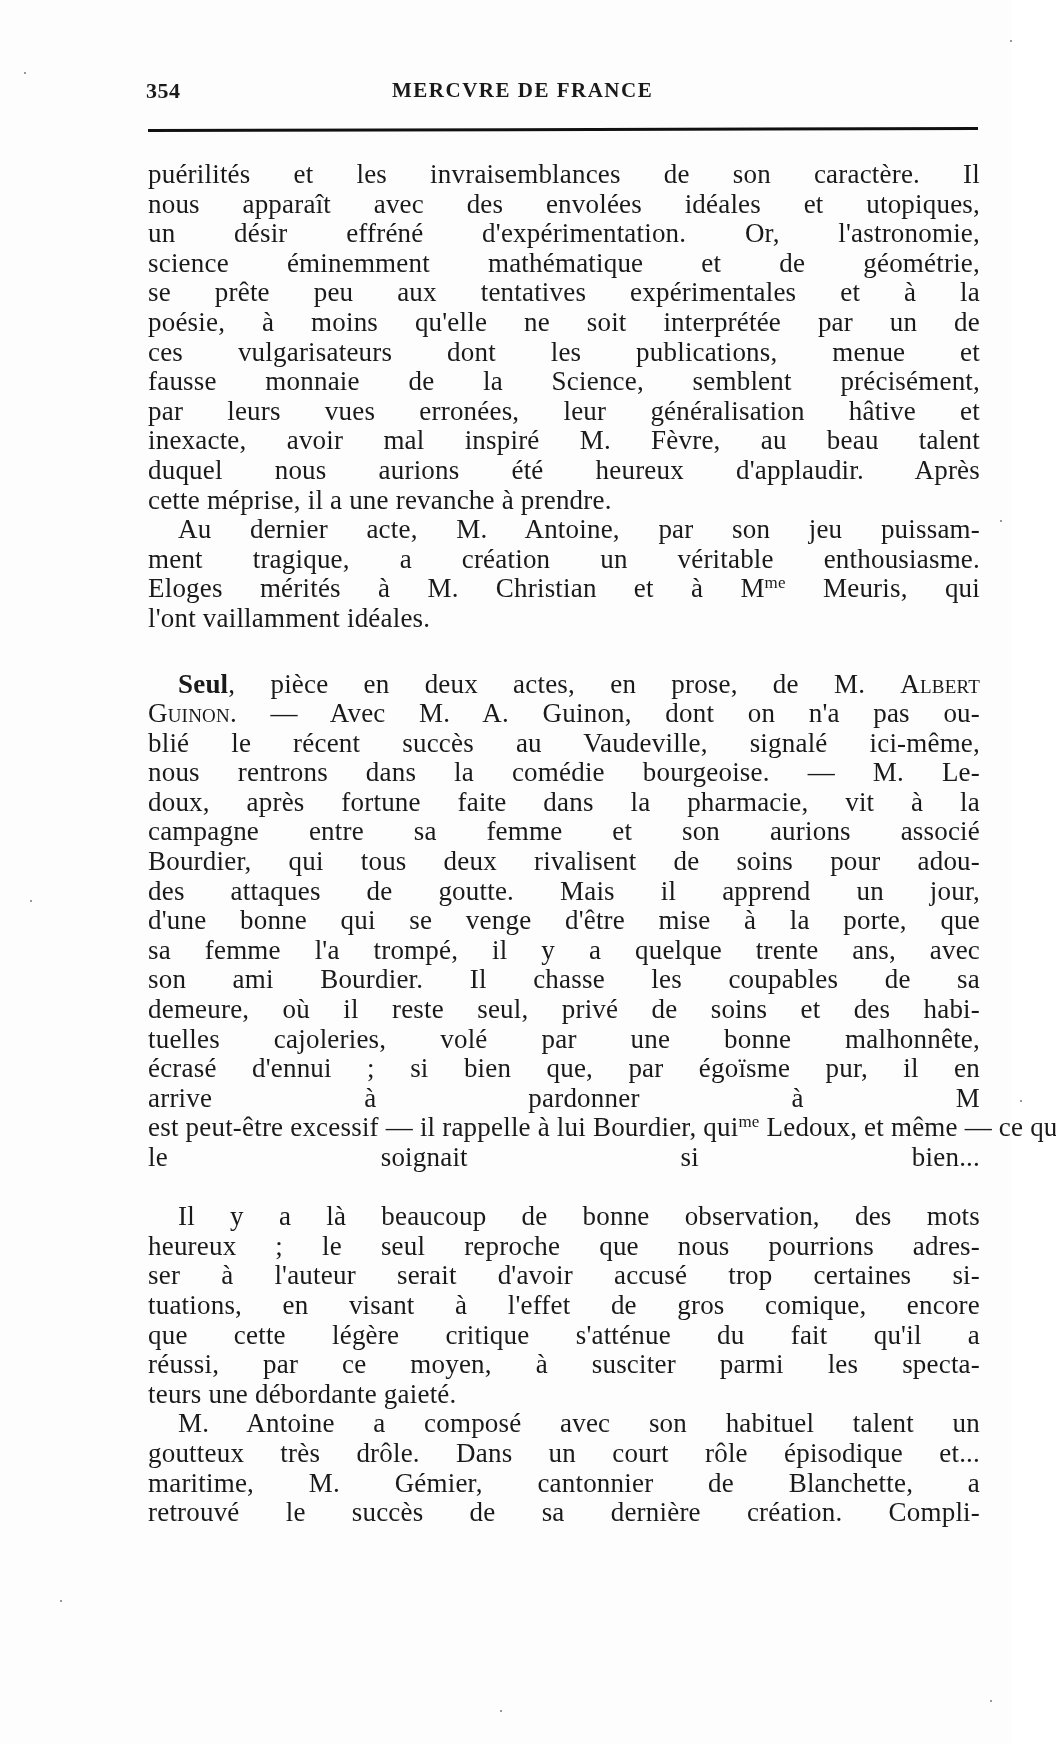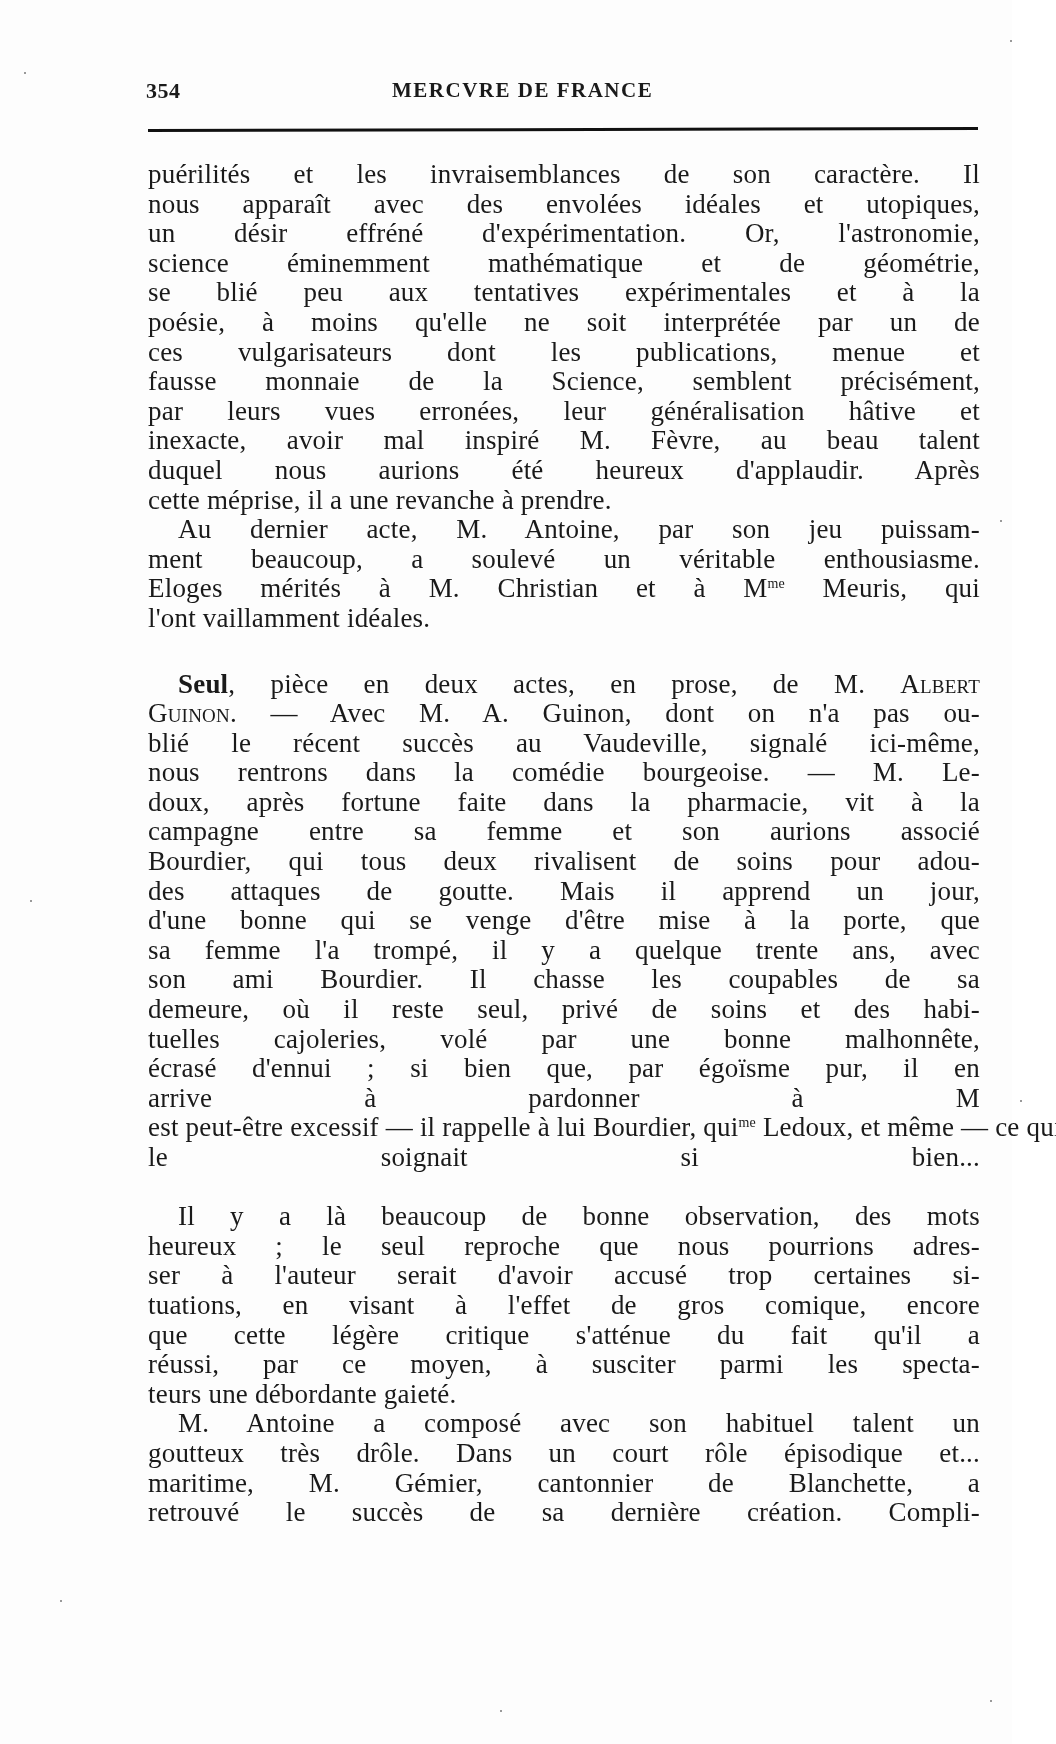--- a/index.html
+++ b/index.html
@@ -83,21 +83,21 @@
     }
     .smallcaps {
       font-variant: small-caps;
     }
     .bold {
       font-weight: bold;
     }
     .italic {
     }
     sup.abbr {
-      font-size: 14px;
+      font-size: 17px;
       vertical-align: 9px;
       line-height: 0;
     }
     .speck {
       position: absolute;
       width: 2px;
       height: 2px;
       background: #777;
       border-radius: 1px;
     }
@@ -113,33 +113,33 @@
   </div>
   <div class="head-rule"></div>
 
   <div class="body-text">
 
     <div>
       <div class="line">puérilités et les invraisemblances de son caractère. Il</div>
       <div class="line">nous apparaît avec des envolées idéales et utopiques,</div>
       <div class="line">un désir effréné d'expérimentation. Or, l'astronomie,</div>
       <div class="line">science éminemment mathématique et de géométrie,</div>
-      <div class="line">se blié peu aux tentatives expérimentales et à la</div>
+      <div class="line">se prête peu aux tentatives expérimentales et à la</div>
       <div class="line">poésie, à moins qu'elle ne soit interprétée par un de</div>
       <div class="line">ces vulgarisateurs dont les publications, menue et</div>
       <div class="line">fausse monnaie de la Science, semblent précisément,</div>
       <div class="line">par leurs vues erronées, leur généralisation hâtive et</div>
       <div class="line">inexacte, avoir mal inspiré M. Fèvre, au beau talent</div>
       <div class="line">duquel nous aurions été heureux d'applaudir. Après</div>
       <div class="line last">cette méprise, il a une revanche à prendre.</div>
     </div>
 
     <div>
       <div class="line indent">Au dernier acte, M. Antoine, par son jeu puissam-</div>
-      <div class="line">ment beaucoup, a soulevé un véritable enthousiasme.</div>
+      <div class="line">ment tragique, a création un véritable enthousiasme.</div>
       <div class="line"><span>Eloges mérités à M. Christian et à M</span><sup class="abbr">me</sup><span> Meuris, qui</span></div>
       <div class="line last">l'ont vaillamment idéales.</div>
     </div>
 
     <div class="gap"></div>
 
     <div>
       <div class="line indent"><span class="bold">Seul</span><span>, pièce en deux actes, en prose, de M. </span><span class="smallcaps">Albert</span></div>
       <div class="line"><span class="smallcaps">Guinon</span><span>. — Avec M. A. Guinon, dont on n'a pas ou-</span></div>
       <div class="line">blié le récent succès au Vaudeville, signalé ici-même,</div>

